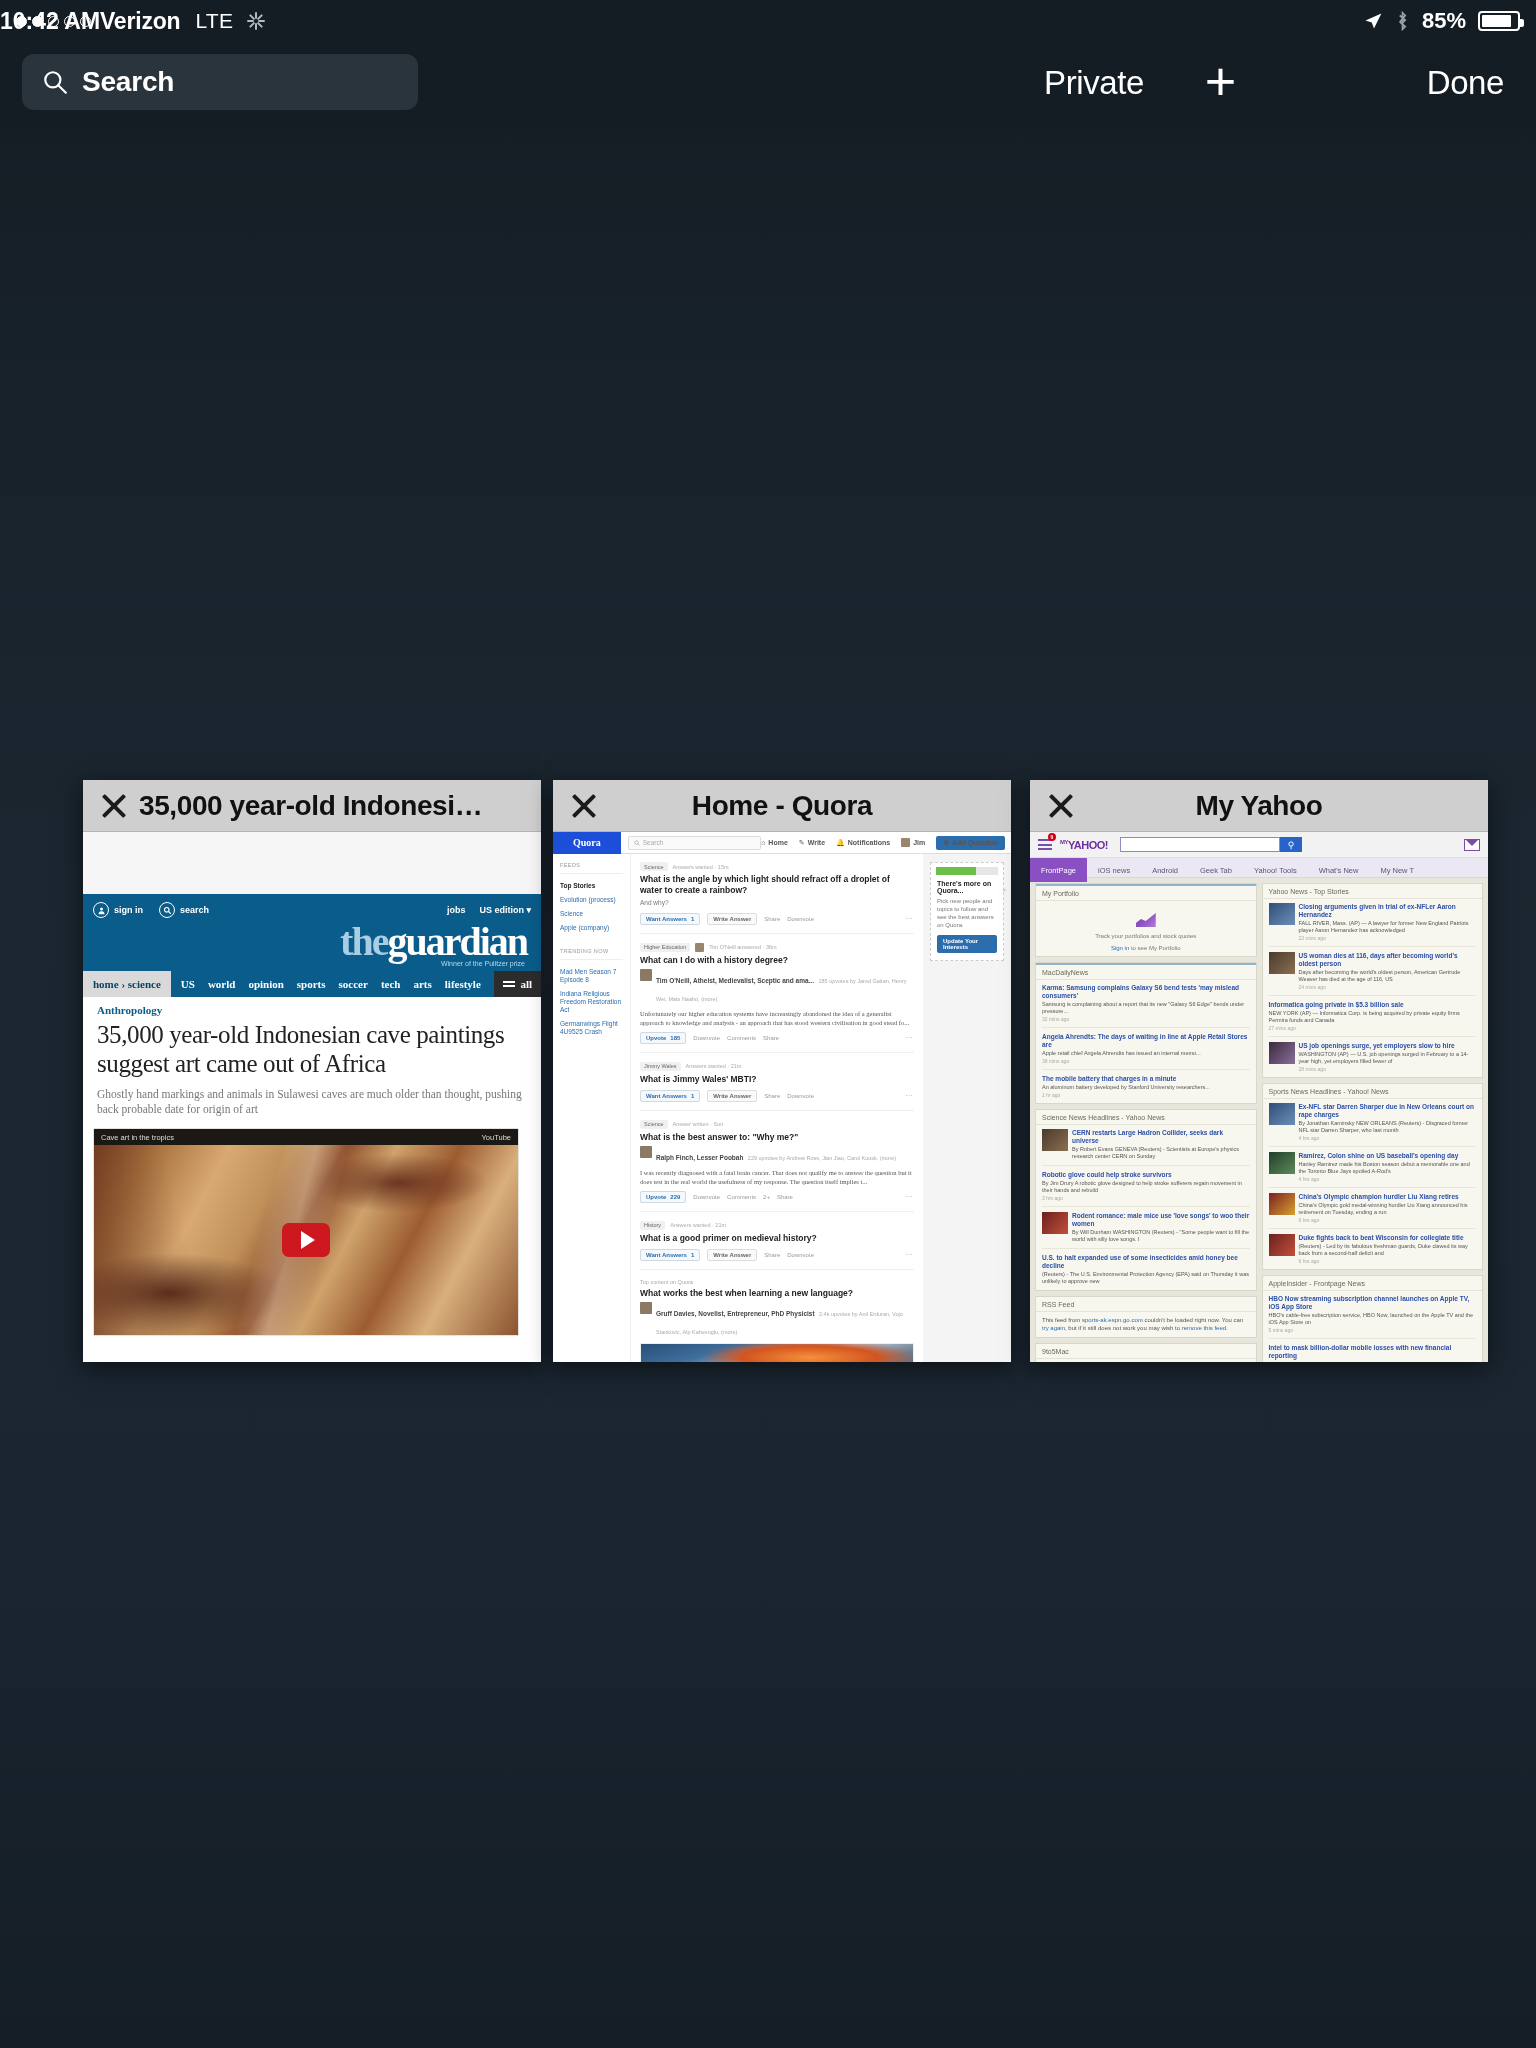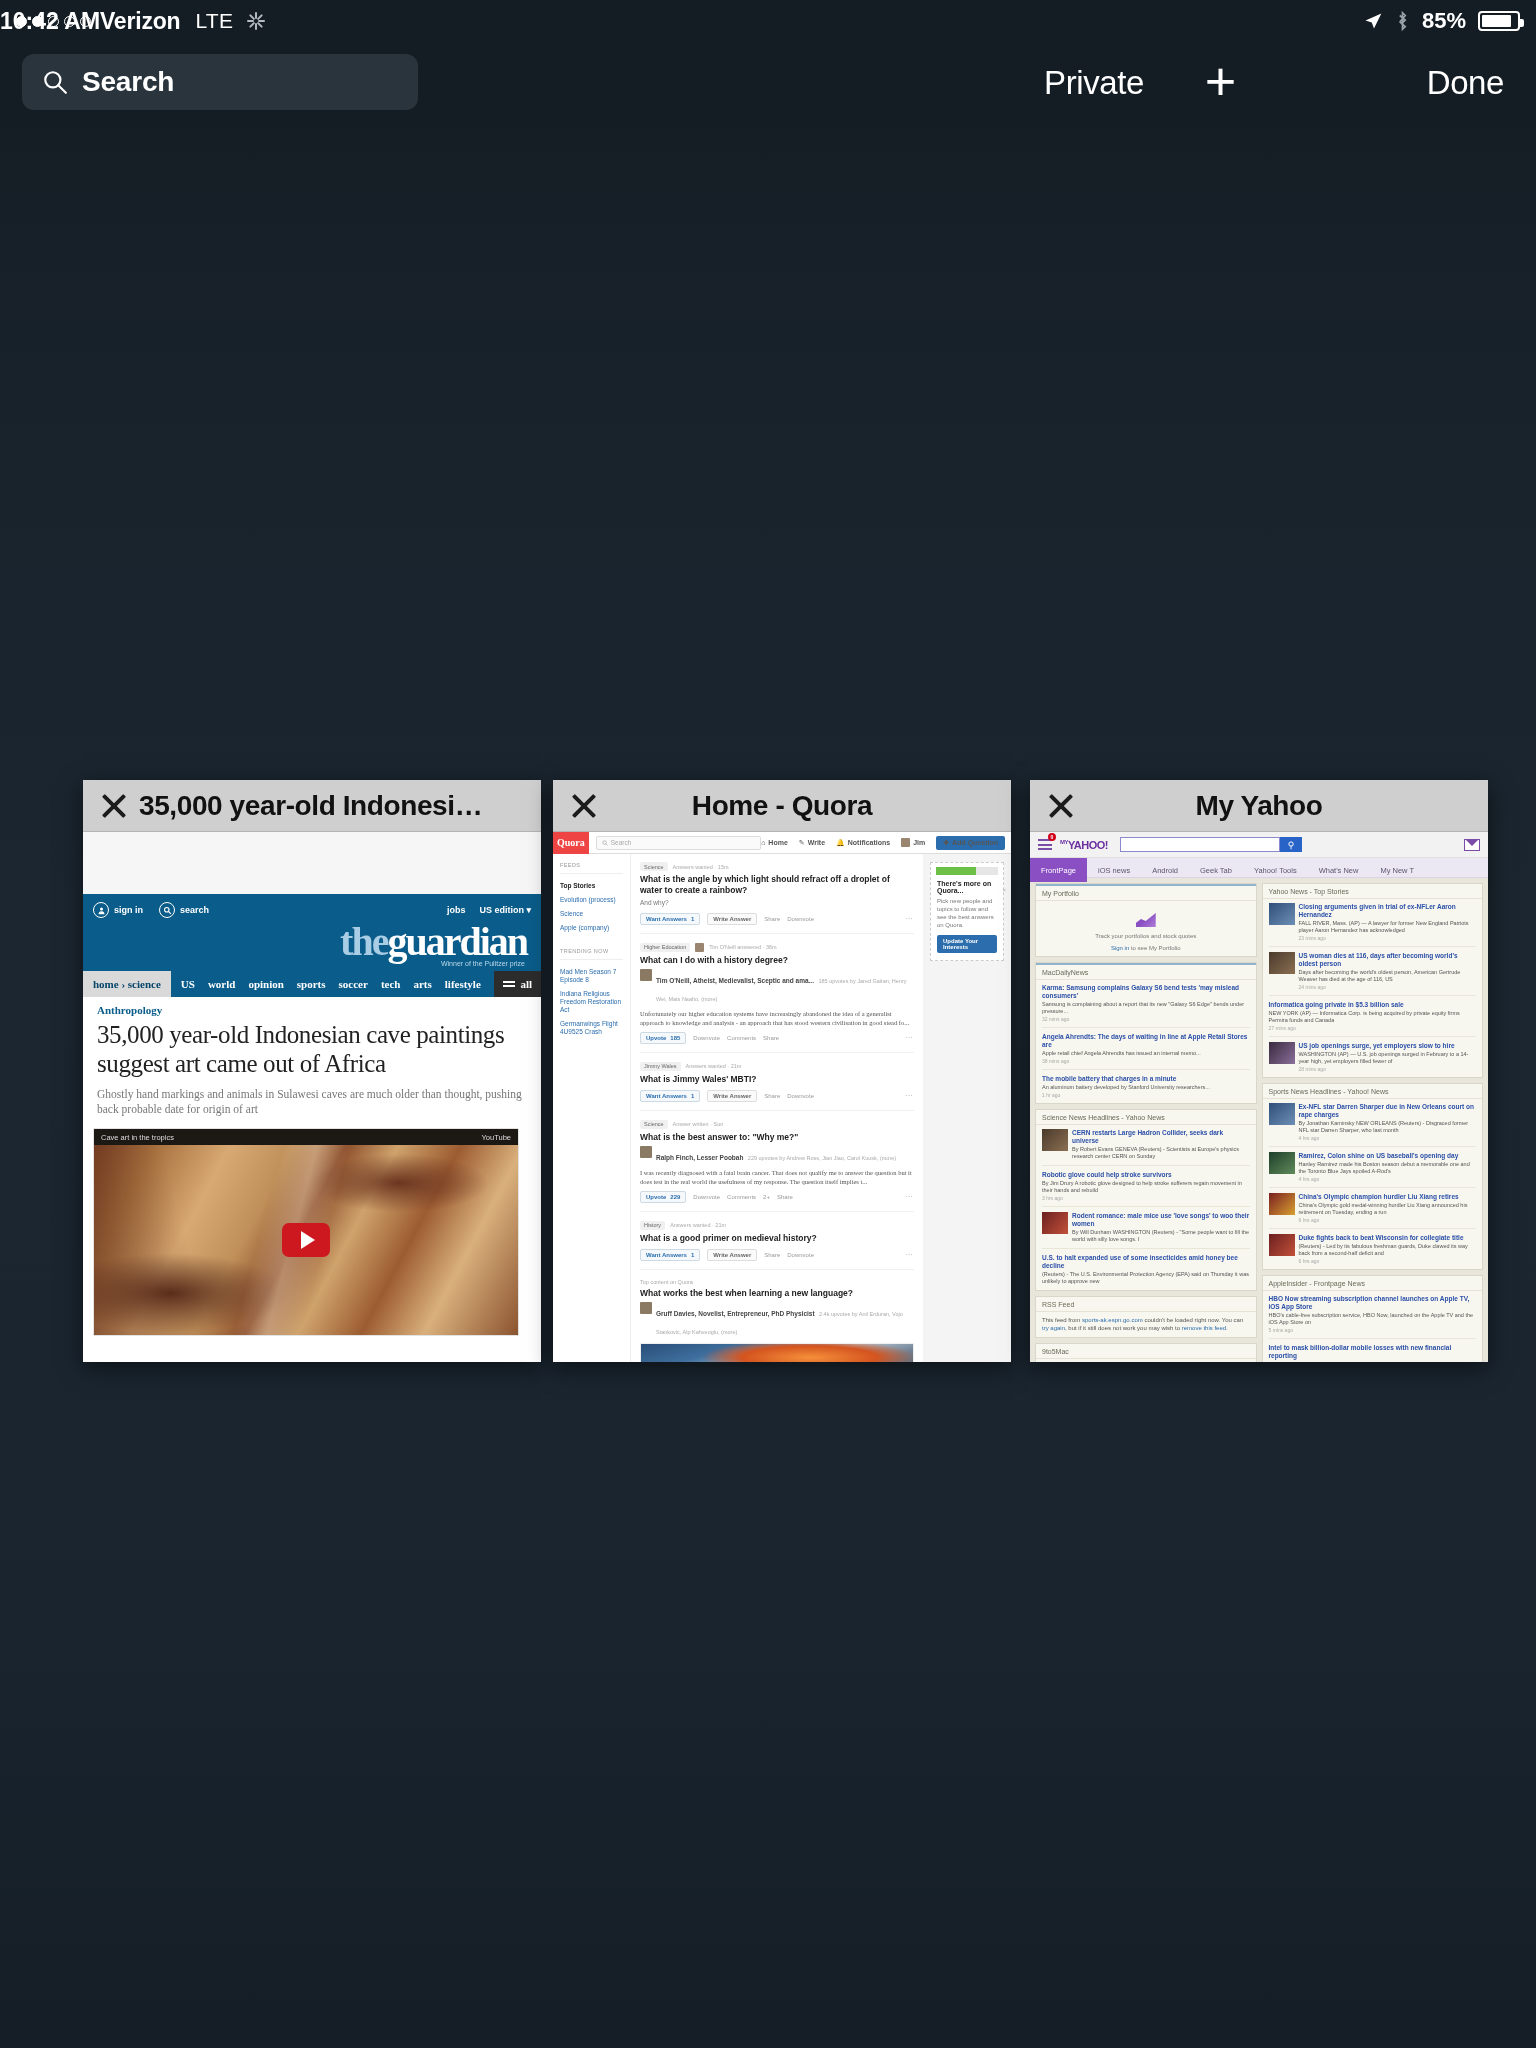--- a/index.html
+++ b/index.html
@@ -174,22 +174,22 @@
     border-top: 9px solid transparent; border-bottom: 9px solid transparent;
     margin-left: 4px;
   }
 
   
   .q-bar {
     height: 22px; background: #fff; border-bottom: 1px solid #ddd;
     display: flex; align-items: center; font-size: 7.5px; color: #555;
   }
   .q-logo {
-    background: #ef4444; color: #fff; font-weight: bold; font-size: 10px;
-    padding: 4px 4px; font-family: "Liberation Serif", serif; height: 22px;
+    background: #1d4ed8; color: #fff; font-weight: bold; font-size: 10px;
+    padding: 4px 20px; font-family: "Liberation Serif", serif; height: 22px;
     display: flex; align-items: center;
   }
   .q-search {
     flex: 1; max-width: 178px; margin-left: 7px; height: 14px;
     border: 1px solid #dcdcdc; background: #fafafa; border-radius: 2px;
     display: flex; align-items: center; padding-left: 5px; gap: 3px;
     font-size: 6.5px; color: #aaa;
   }
   .q-nav { margin-left: auto; display: flex; align-items: center; gap: 11px; padding-right: 6px; }
   .q-nav span { display: flex; align-items: center; gap: 3px; font-size: 7px; color: #555; }

